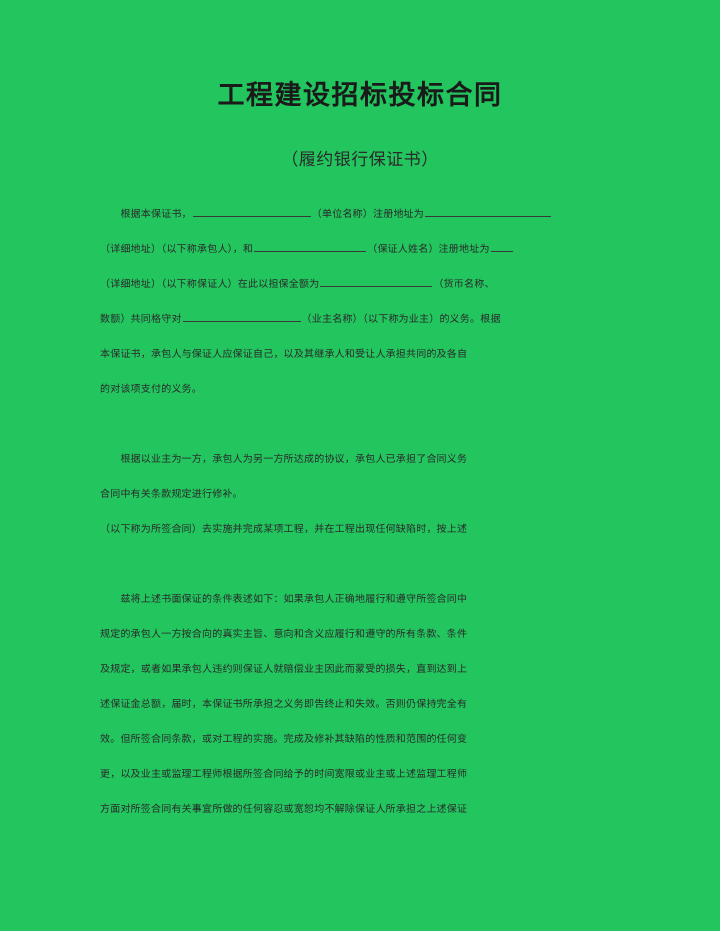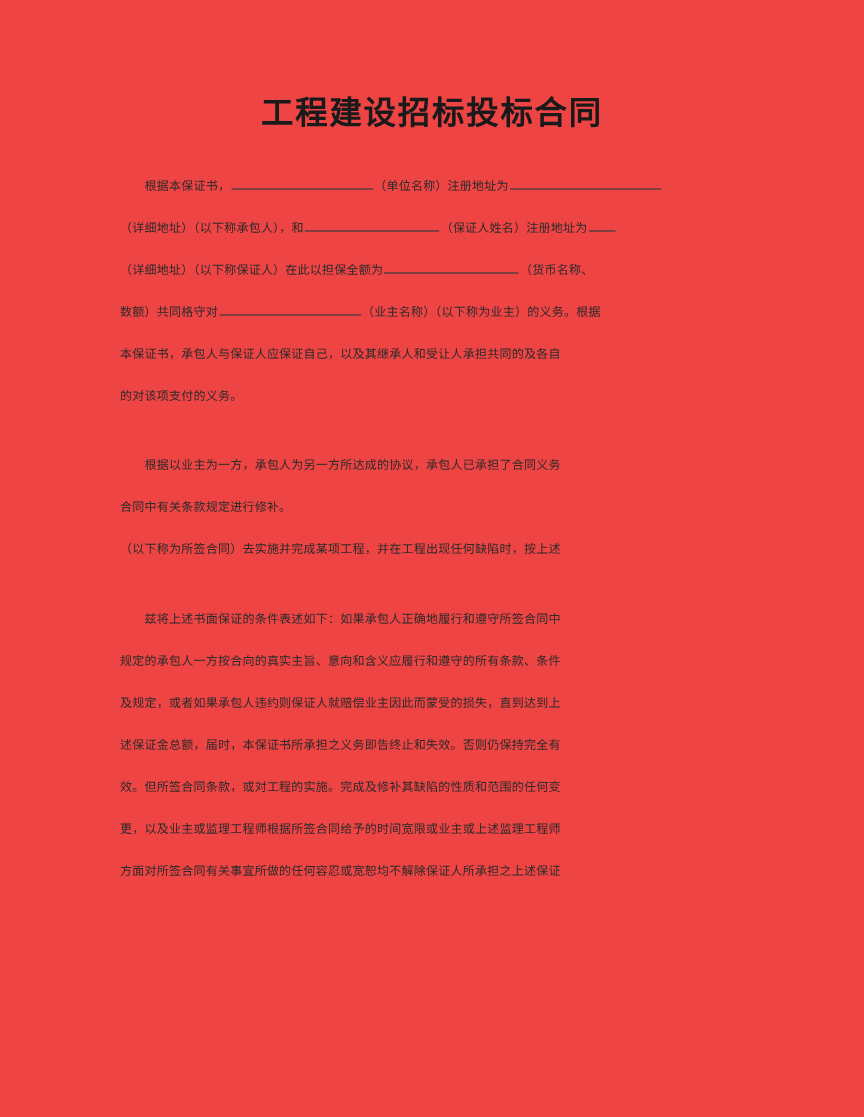--- a/index.html
+++ b/index.html
@@ -14,21 +14,21 @@
     overflow: hidden;
     font-family: "DejaVu Sans", "Liberation Sans", sans-serif;
     color: #2b2b2b;
     -webkit-font-smoothing: antialiased;
   }
 
   .page {
     position: relative;
     width: 720px;
     height: 931px;
-    background: #ef4444;
+    background: #22c55e;
     box-sizing: border-box;
     padding: 0;
   }
 
   .doc-title {
     text-align: center;
     font-size: 27px;
     font-weight: 700;
     letter-spacing: 1.5px;
     color: #1a1a1a;
@@ -56,21 +56,21 @@
     margin: 0;
     font-size: 10px;
     line-height: 35px;
     color: #2b2b2b;
     text-align: justify;
     letter-spacing: 0.2px;
     white-space: pre-wrap;
   }
 
   .para + .para {
-    margin-top: 23px;
+    margin-top: 35px;
   }
 
   .para-line {
     display: block;
     white-space: pre;
   }
 
   .blank {
     display: inline-block;
     border-bottom: 1px solid #3a3a3a;
@@ -83,20 +83,21 @@
   .blank.w-lg  { width: 118px; }
   .blank.w-xl  { width: 126px; }
 </style>
 </head>
 <body>
 
 <div class="page">
 
   <h1 class="doc-title">工程建设招标投标合同</h1>
 
+  <h2 class="doc-subtitle">（履约银行保证书）</h2>
 
   <div class="body-block" id="body-block">
       <p class="para"><span class="para-line"><span>　　根据本保证书，</span><span class="blank w-lg"></span><span>（单位名称）注册地址为</span><span class="blank w-xl"></span></span><span class="para-line"><span>（详细地址）（以下称承包人），和</span><span class="blank w-md"></span><span>（保证人姓名）注册地址为</span><span class="blank w-xs"></span></span><span class="para-line"><span>（详细地址）（以下称保证人）在此以担保全额为</span><span class="blank w-md"></span><span>（货币名称、</span></span><span class="para-line"><span>数额）共同格守对</span><span class="blank w-lg"></span><span>（业主名称）（以下称为业主）的义务。根据</span></span><span class="para-line"><span>本保证书，承包人与保证人应保证自己，以及其继承人和受让人承担共同的及各自</span></span><span class="para-line"><span>的对该项支付的义务。</span></span></p>
       <p class="para"><span class="para-line"><span>　　根据以业主为一方，承包人为另一方所达成的协议，承包人已承担了合同义务</span></span><span class="para-line"><span>合同中有关条款规定进行修补。</span></span><span class="para-line"><span>（以下称为所签合同）去实施并完成某项工程，并在工程出现任何缺陷时，按上述</span></span></p>
       <p class="para"><span class="para-line"><span>　　兹将上述书面保证的条件表述如下：如果承包人正确地履行和遵守所签合同中</span></span><span class="para-line"><span>规定的承包人一方按合向的真实主旨、意向和含义应履行和遵守的所有条款、条件</span></span><span class="para-line"><span>及规定，或者如果承包人违约则保证人就赔偿业主因此而蒙受的损失，直到达到上</span></span><span class="para-line"><span>述保证金总额，届时，本保证书所承担之义务即告终止和失效。否则仍保持完全有</span></span><span class="para-line"><span>效。但所签合同条款，或对工程的实施。完成及修补其缺陷的性质和范围的任何变</span></span><span class="para-line"><span>更，以及业主或监理工程师根据所签合同给予的时间宽限或业主或上述监理工程师</span></span><span class="para-line"><span>方面对所签合同有关事宜所做的任何容忍或宽恕均不解除保证人所承担之上述保证</span></span></p>
     </div>
 
 </div>
 
 </body></html>

